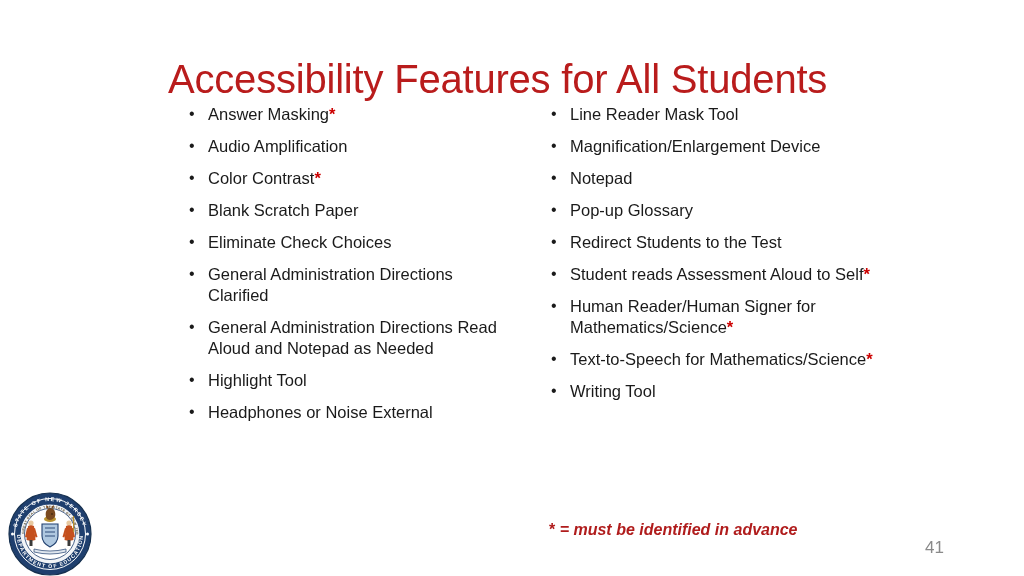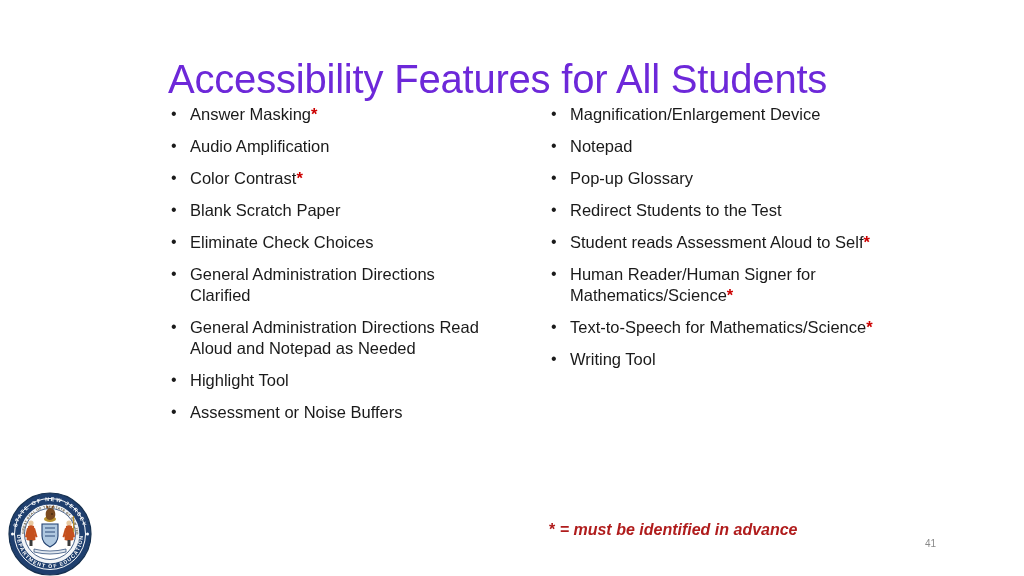--- a/index.html
+++ b/index.html
@@ -26,31 +26,31 @@
 
   
   .slide-title {
     position: absolute;
     left: 168px;
     top: 27px;
     width: 740px;
     font-size: 40px;
     line-height: 50px;
     font-weight: 400;
-    color: #6d28d9;
+    color: #b91c1c;
     letter-spacing: -0.2px;
     white-space: nowrap;
   }
 
   
   .col {
     position: absolute;
     top: 104px;
   }
-  .col-left  { left: 166px; width: 330px; }
+  .col-left  { left: 184px; width: 330px; }
   .col-right { left: 546px; width: 360px; }
 
   .bullet-list {
     list-style: none;
     margin: 0;
     padding: 0;
   }
 
   .bullet-item {
     position: relative;
@@ -95,21 +95,21 @@
   }
   .footnote .fn-star {
     font-style: normal;
   }
 
   
   .page-number {
     position: absolute;
     left: 925px;
     top: 538px;
-    font-size: 10px;
+    font-size: 17px;
     color: #8a8a8a;
   }
 
   
   .seal {
     position: absolute;
     left: 6px;
     top: 490px;
     width: 88px;
     height: 86px;
@@ -126,26 +126,27 @@
   <div class="col col-left">
     <ul class="bullet-list" id="left-list">
         <li class="bullet-item"><span>Answer Masking</span><span class="req-star">*</span></li>
         <li class="bullet-item"><span>Audio Amplification</span></li>
         <li class="bullet-item"><span>Color Contrast</span><span class="req-star">*</span></li>
         <li class="bullet-item"><span>Blank Scratch Paper</span></li>
         <li class="bullet-item"><span>Eliminate Check Choices</span></li>
         <li class="bullet-item"><span>General Administration Directions Clarified</span></li>
         <li class="bullet-item"><span>General Administration Directions Read Aloud and Notepad as Needed</span></li>
         <li class="bullet-item"><span>Highlight Tool</span></li>
-        <li class="bullet-item"><span>Assessment or Noise Buffers</span></li>
+        <li class="bullet-item"><span>Headphones or Noise External</span></li>
       </ul>
   </div>
 
   <div class="col col-right">
     <ul class="bullet-list" id="right-list">
+        <li class="bullet-item"><span>Line Reader Mask Tool</span></li>
         <li class="bullet-item"><span>Magnification/Enlargement Device</span></li>
         <li class="bullet-item"><span>Notepad</span></li>
         <li class="bullet-item"><span>Pop-up Glossary</span></li>
         <li class="bullet-item"><span>Redirect Students to the Test</span></li>
         <li class="bullet-item"><span>Student reads Assessment Aloud to Self</span><span class="req-star">*</span></li>
         <li class="bullet-item"><span>Human Reader/Human Signer for Mathematics/Science</span><span class="req-star">*</span></li>
         <li class="bullet-item"><span>Text-to-Speech for Mathematics/Science</span><span class="req-star">*</span></li>
         <li class="bullet-item"><span>Writing Tool</span></li>
       </ul>
   </div>

